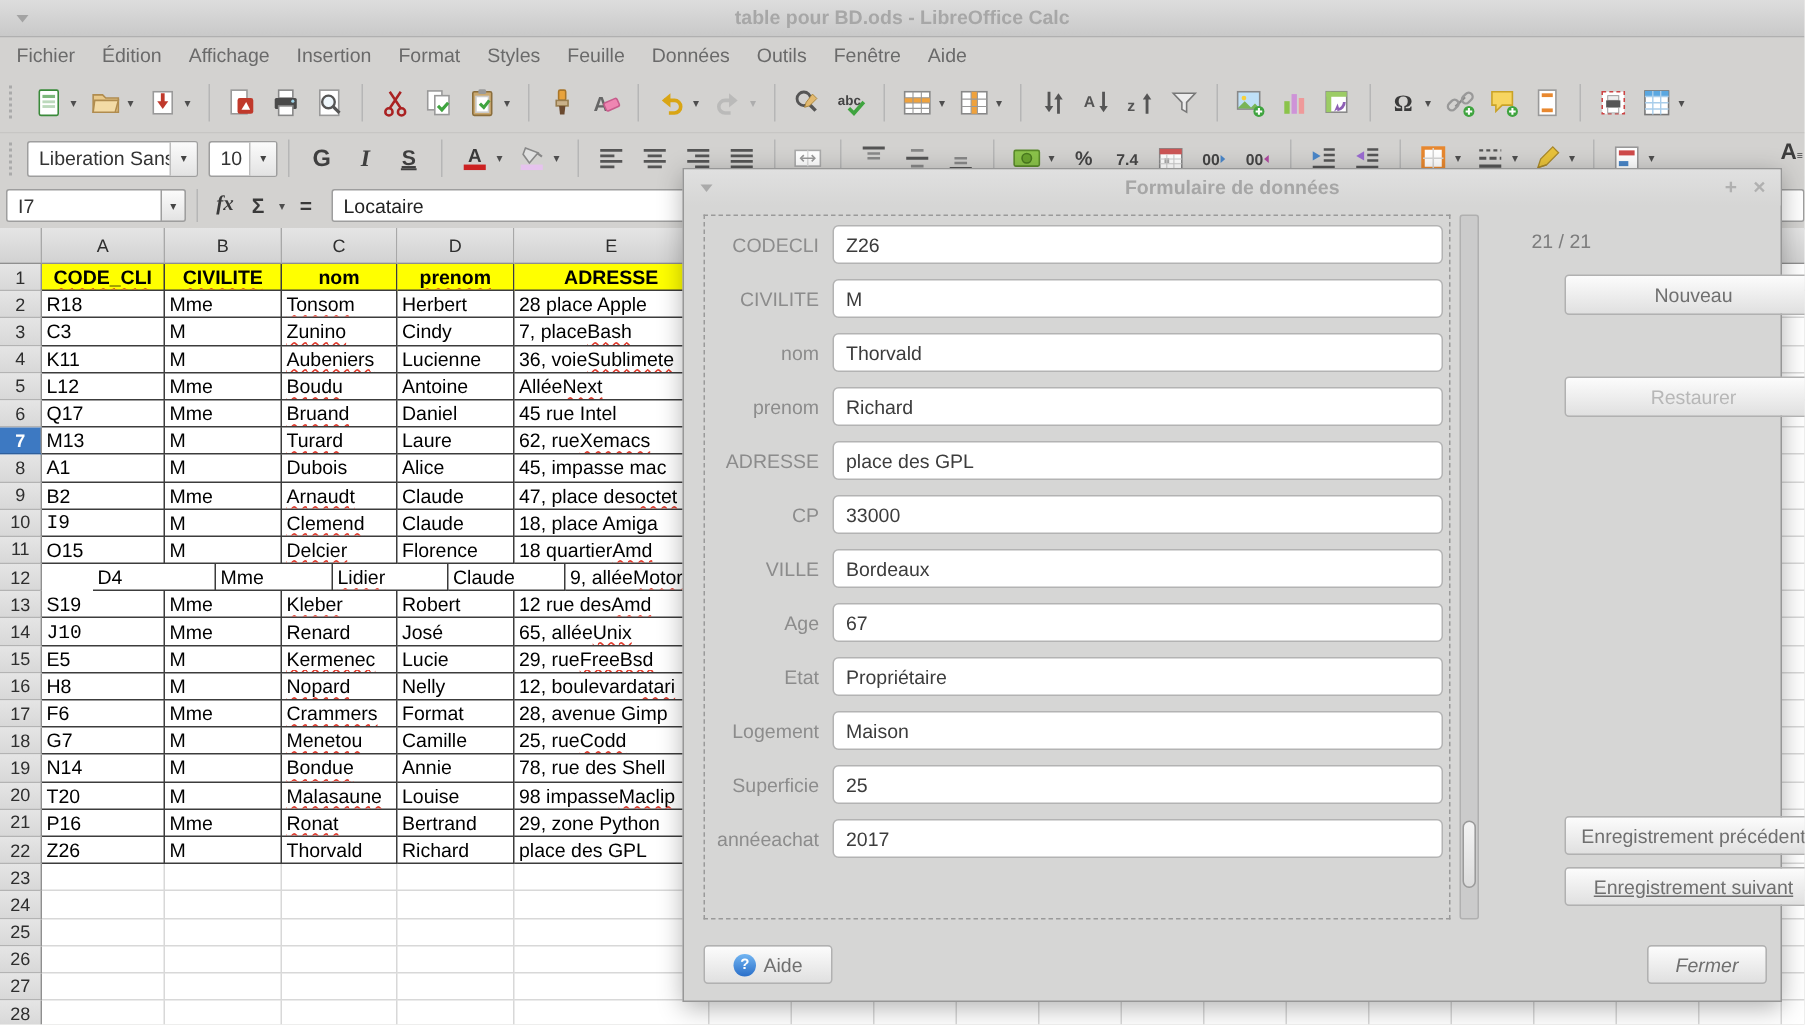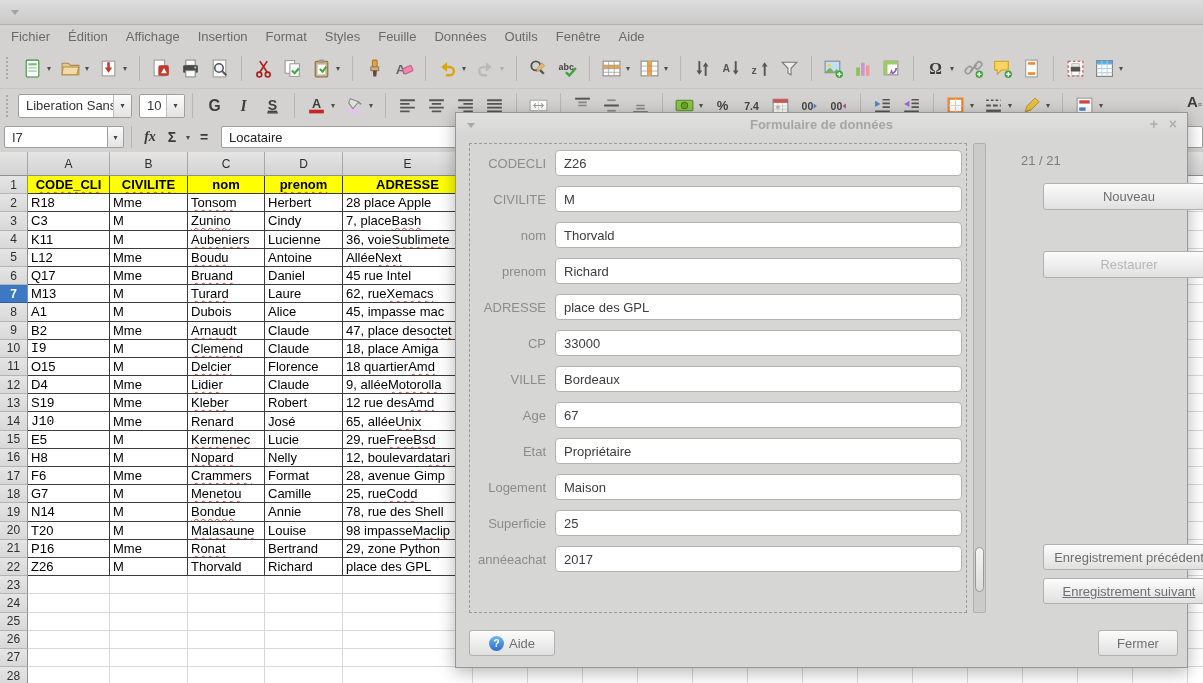--- a/index.html
+++ b/index.html
@@ -81,29 +81,30 @@
   .dlg-thumb{position:absolute;left:1px;width:9px;top:403px;height:45px;
     background:linear-gradient(#f4f4f4,#dcdcdc);border:1px solid #9a9a9a;border-radius:5px;box-sizing:border-box;}
   .btn{background:linear-gradient(#fcfcfc,#e0e0e0);border:1px solid #b1b1b1;border-radius:3px;
     font-size:13px;color:#6f6f6f;display:flex;align-items:center;justify-content:center;box-sizing:border-box;}
   .btn.disabled{color:#b7b7b7;}
   .panel-btn{position:absolute;left:551px;width:172px;height:27px;margin-left:36px;}
   .rec-ind{position:absolute;left:565px;top:40px;font-size:13px;color:#7d7d7d;}
   .btn-new{top:70px;} .btn-del{top:104px;} .btn-res{top:138px;}
   .btn-prev{top:431px;height:26px;} .btn-next{top:465px;height:26px;text-decoration:underline;}
   .btn-help{position:absolute;left:13px;top:517px;width:86px;height:26px;}
-  .btn-close{position:absolute;left:642px;top:517px;width:80px;height:26px;}
+  .btn-close{position:absolute;left:642px;top:517px;width:80px;height:26px;font-style:italic;}
   .help-ico{width:15px;height:15px;border-radius:50%;background:linear-gradient(#72b5f2,#2a6fc9);
     color:#fff;font-size:10px;font-weight:bold;display:inline-flex;align-items:center;justify-content:center;margin-right:5px;flex:none;}
 </style>
 </head>
 <body>
 
 <div class="titlebar">
   <span class="shade-tri"></span>
+  <span>table pour BD.ods - LibreOffice Calc</span>
 </div>
 
 <div class="menubar" id="menubar">
     <span class="menu-item">Fichier</span>
     <span class="menu-item">Édition</span>
     <span class="menu-item">Affichage</span>
     <span class="menu-item">Insertion</span>
     <span class="menu-item">Format</span>
     <span class="menu-item">Styles</span>
     <span class="menu-item">Feuille</span>
@@ -936,21 +937,21 @@
       <div class="cell" style="width: 55px;"></div>
       <div class="cell" style="width: 55px;"></div>
       <div class="cell" style="width: 55px;"></div>
       <div class="cell" style="width: 55px;"></div>
       <div class="cell" style="width: 55px;"></div>
       <div class="cell" style="width: 55px;"></div>
       <div class="cell" style="width: 55px;"></div>
     </div>
     <div class="srow">
       <div class="rowhead">12</div>
-      <div class="cell dark" style="width: 82px;">D4</div>
+      <div class="cell dark" style="width: 82px; margin-left: 34px;">D4</div>
       <div class="cell dark" style="width: 78px;">Mme</div>
       <div class="cell dark" style="width: 77px;">
         <span class="missp">Lidier</span>
       </div>
       <div class="cell dark" style="width: 78px;">Claude</div>
       <div class="cell dark" style="width: 130px;">9, allée <span class="missp">Motorolla</span></div>
       <div class="cell" style="width: 55px;"></div>
       <div class="cell" style="width: 55px;"></div>
       <div class="cell" style="width: 55px;"></div>
       <div class="cell" style="width: 55px;"></div>

